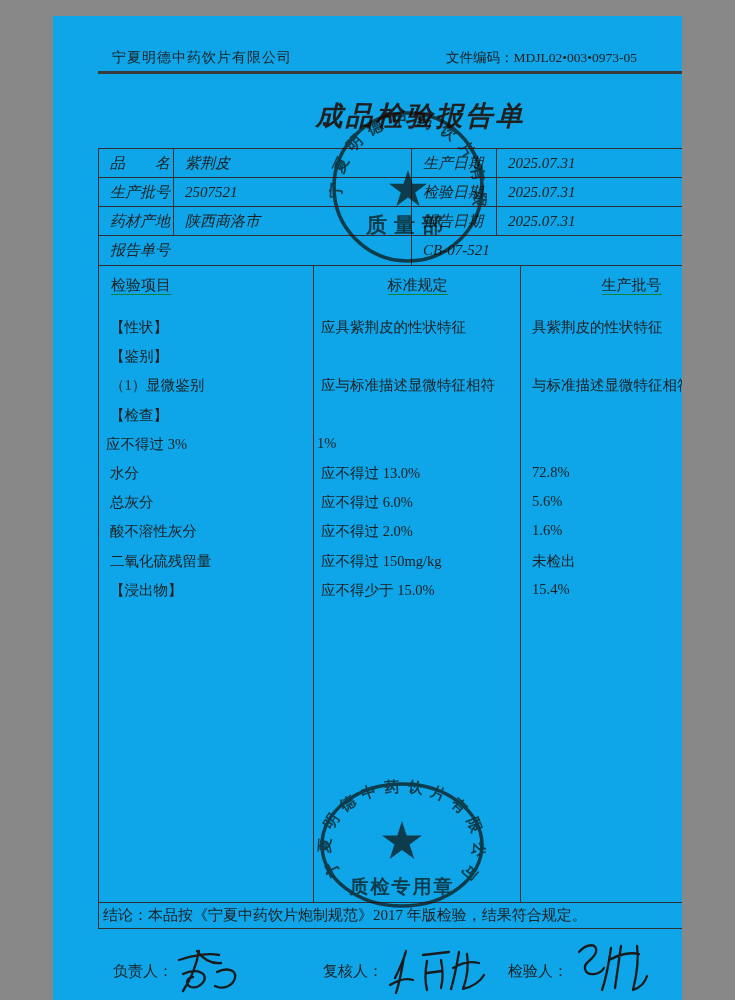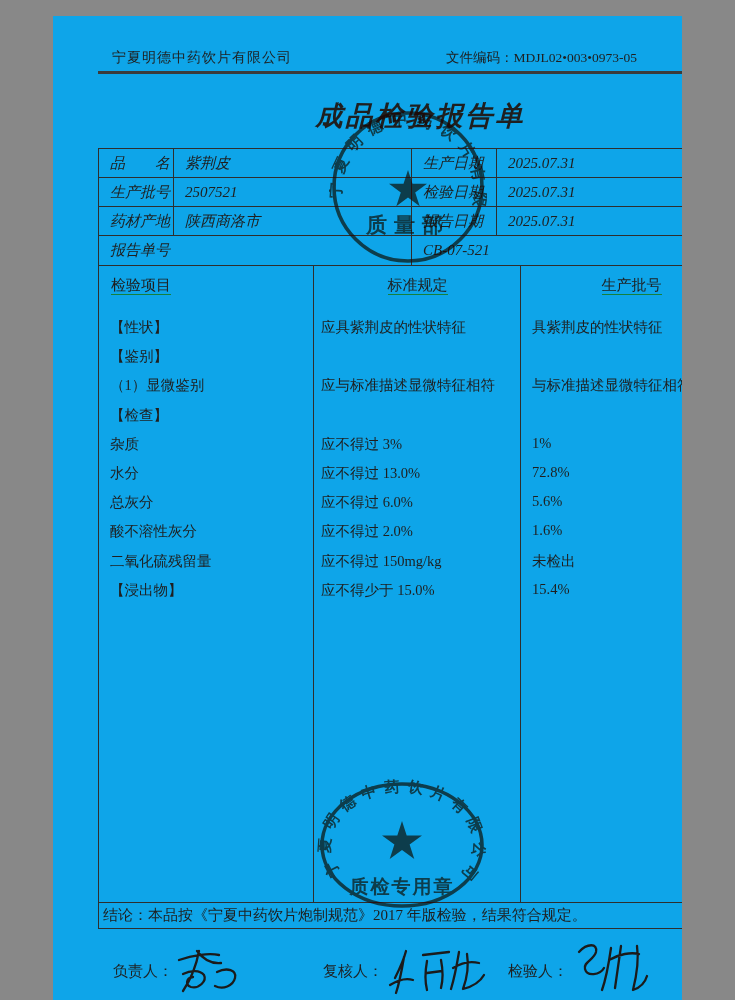--- a/index.html
+++ b/index.html
@@ -117,21 +117,20 @@
         <div class="bc1">（1）显微鉴别</div>
         <div class="bc2">应与标准描述显微特征相符</div>
         <div class="bc3">与标准描述显微特征相符</div>
       </div>
       <div class="brow">
         <div class="bc1">【检查】</div>
         <div class="bc2"></div>
         <div class="bc3"></div>
       </div>
       <div class="brow">
-        <div class="bc1">杂质</div>
         <div class="bc2">应不得过 3%</div>
         <div class="bc3">1%</div>
       </div>
       <div class="brow">
         <div class="bc1">水分</div>
         <div class="bc2">应不得过 13.0%</div>
         <div class="bc3">72.8%</div>
       </div>
       <div class="brow">
         <div class="bc1">总灰分</div>

